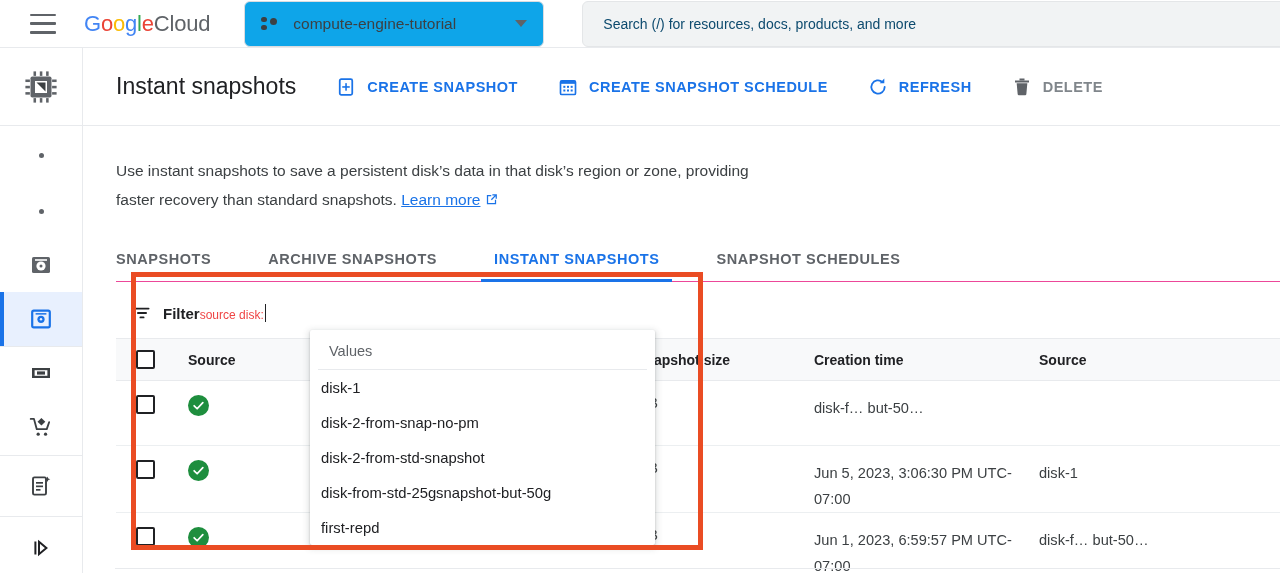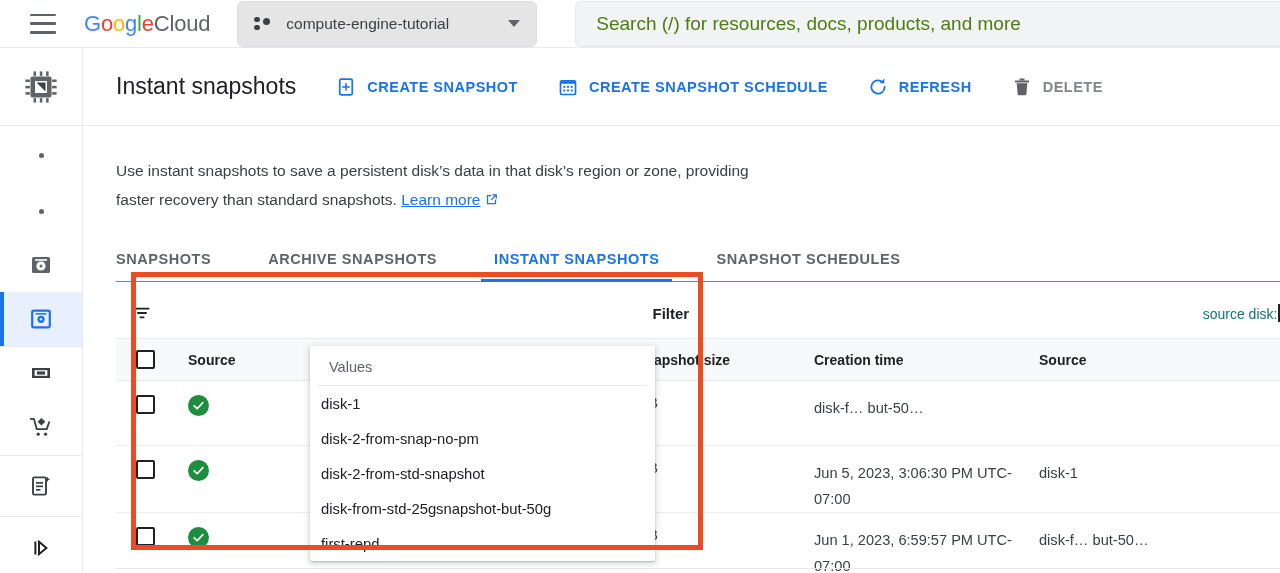--- a/index.html
+++ b/index.html
@@ -24,24 +24,24 @@
   .hamburger i { display: block; height: 2.6px; background: #5f6368; border-radius: 1px; }
   .brand {
     margin-left: 28px; font-size: 22px; letter-spacing: -0.2px; white-space: nowrap;
   }
   .brand .g1 { color: #4285F4; } .brand .g2 { color: #EA4335; }
   .brand .g3 { color: #FBBC05; } .brand .g4 { color: #4285F4; }
   .brand .g5 { color: #34A853; } .brand .g6 { color: #EA4335; }
   .brand .cloud { color: #5f6368; }
 
   .project-chip {
-    margin-left: 27px; height: 46px; min-width: 300px;
+    margin-left: 34px; height: 46px; min-width: 300px;
     border: 1px solid #dadce0; border-radius: 6px;
     display: flex; align-items: center; padding: 0 16px; cursor: pointer;
-    background: #e5e5e5;
+    background: #0ea5e9;
   }
   .proj-icon { width: 18px; height: 16px; position: relative; flex: 0 0 auto; }
   .proj-icon b {
     position: absolute; background: #3c4043; border-radius: 50%;
     width: 5.5px; height: 5.5px; display: block;
   }
   .proj-icon b:nth-child(1) { left: 0; top: 1px; }
   .proj-icon b:nth-child(2) { left: 9px; top: 2.5px; width: 7px; height: 7px; }
   .proj-icon b:nth-child(3) { left: 0; top: 9px; }
   .proj-name {
@@ -51,21 +51,21 @@
   .caret-down {
     margin-left: 12px; width: 0; height: 0;
     border-left: 6px solid transparent; border-right: 6px solid transparent;
     border-top: 7px solid #5f6368;
   }
   .search-wrap {
     margin-left: 38px; height: 46px; flex: 1 1 auto; margin-right: -6px;
     background: #f1f3f4; border-radius: 6px; border: 1px solid #e4e6e8;
     display: flex; align-items: center; padding: 0 20px; cursor: text;
   }
-  .search-ph { font-size: 19px; color: #4d7c0f; white-space: nowrap; }
+  .search-ph { font-size: 14px; color: #0c4a6e; white-space: nowrap; }
 
   
   .rail {
     position: absolute; left: 0; top: 48px; width: 83px; height: 525px;
     background: #fff; border-right: 1px solid #e8eaed;
   }
   .rail-top {
     height: 78px; display: flex; align-items: center; justify-content: center;
     border-bottom: 1px solid #e8eaed;
   }
@@ -123,27 +123,27 @@
   .tab.active { color: #1a73e8; }
   .tab.active::after {
     content: ""; position: absolute; left: -13px; right: -13px; bottom: -1px;
     height: 3px; background: #1a73e8;
   }
 
   
   .filterbar {
     position: absolute; left: 33px; top: 240px; width: 1164px; height: 51px;
     display: flex; align-items: center; padding-left: 16px;
-    border-bottom: 1px solid #e8eaed; background: #fff; justify-content: space-between;
+    border-bottom: 1px solid #e8eaed; background: #fff;
   }
   .filter-label {
     font-size: 15px; font-weight: bold; color: #202124; margin-left: 11px;
   }
   .filter-value {
-    font-size: 14px; color: #0f766e; margin-left: 24px; position: relative;
+    font-size: 12px; color: #ef4444; position: relative;
   }
   .caret-bar {
     display: inline-block; width: 1.6px; height: 18px; background: #202124;
     vertical-align: -3px; margin-left: 1px;
   }
 
   
   .tbl { position: absolute; left: 33px; top: 291px; width: 1164px; }
   .thead {
     display: flex; align-items: center; height: 42px;
@@ -168,21 +168,21 @@
     width: 19px; height: 19px; border: 2.2px solid #202124; border-radius: 2px;
     background: #fff; cursor: pointer;
   }
   .status-ok {
     width: 21px; height: 21px; border-radius: 50%; background: #1e8e3e;
     display: flex; align-items: center; justify-content: center;
   }
 
   
   .dropdown {
-    position: absolute; left: 310px; top: 346px; width: 345px; height: 215px;
+    position: absolute; left: 310px; top: 330px; width: 345px; height: 215px;
     background: #fff; border-radius: 2px; z-index: 40;
     box-shadow: 0 2px 6px 2px rgba(60,64,67,.15), 0 1px 2px 0 rgba(60,64,67,.3);
   }
   .dd-title {
     font-size: 14.5px; color: #5f6368; padding: 13px 0 10px 11px;
     border-bottom: 1px solid #e8eaed; margin: 0 8px;
   }
   .dd-item {
     font-size: 14.8px; color: #202124; padding: 10px 0 9px 11px; cursor: pointer;
     white-space: nowrap;

